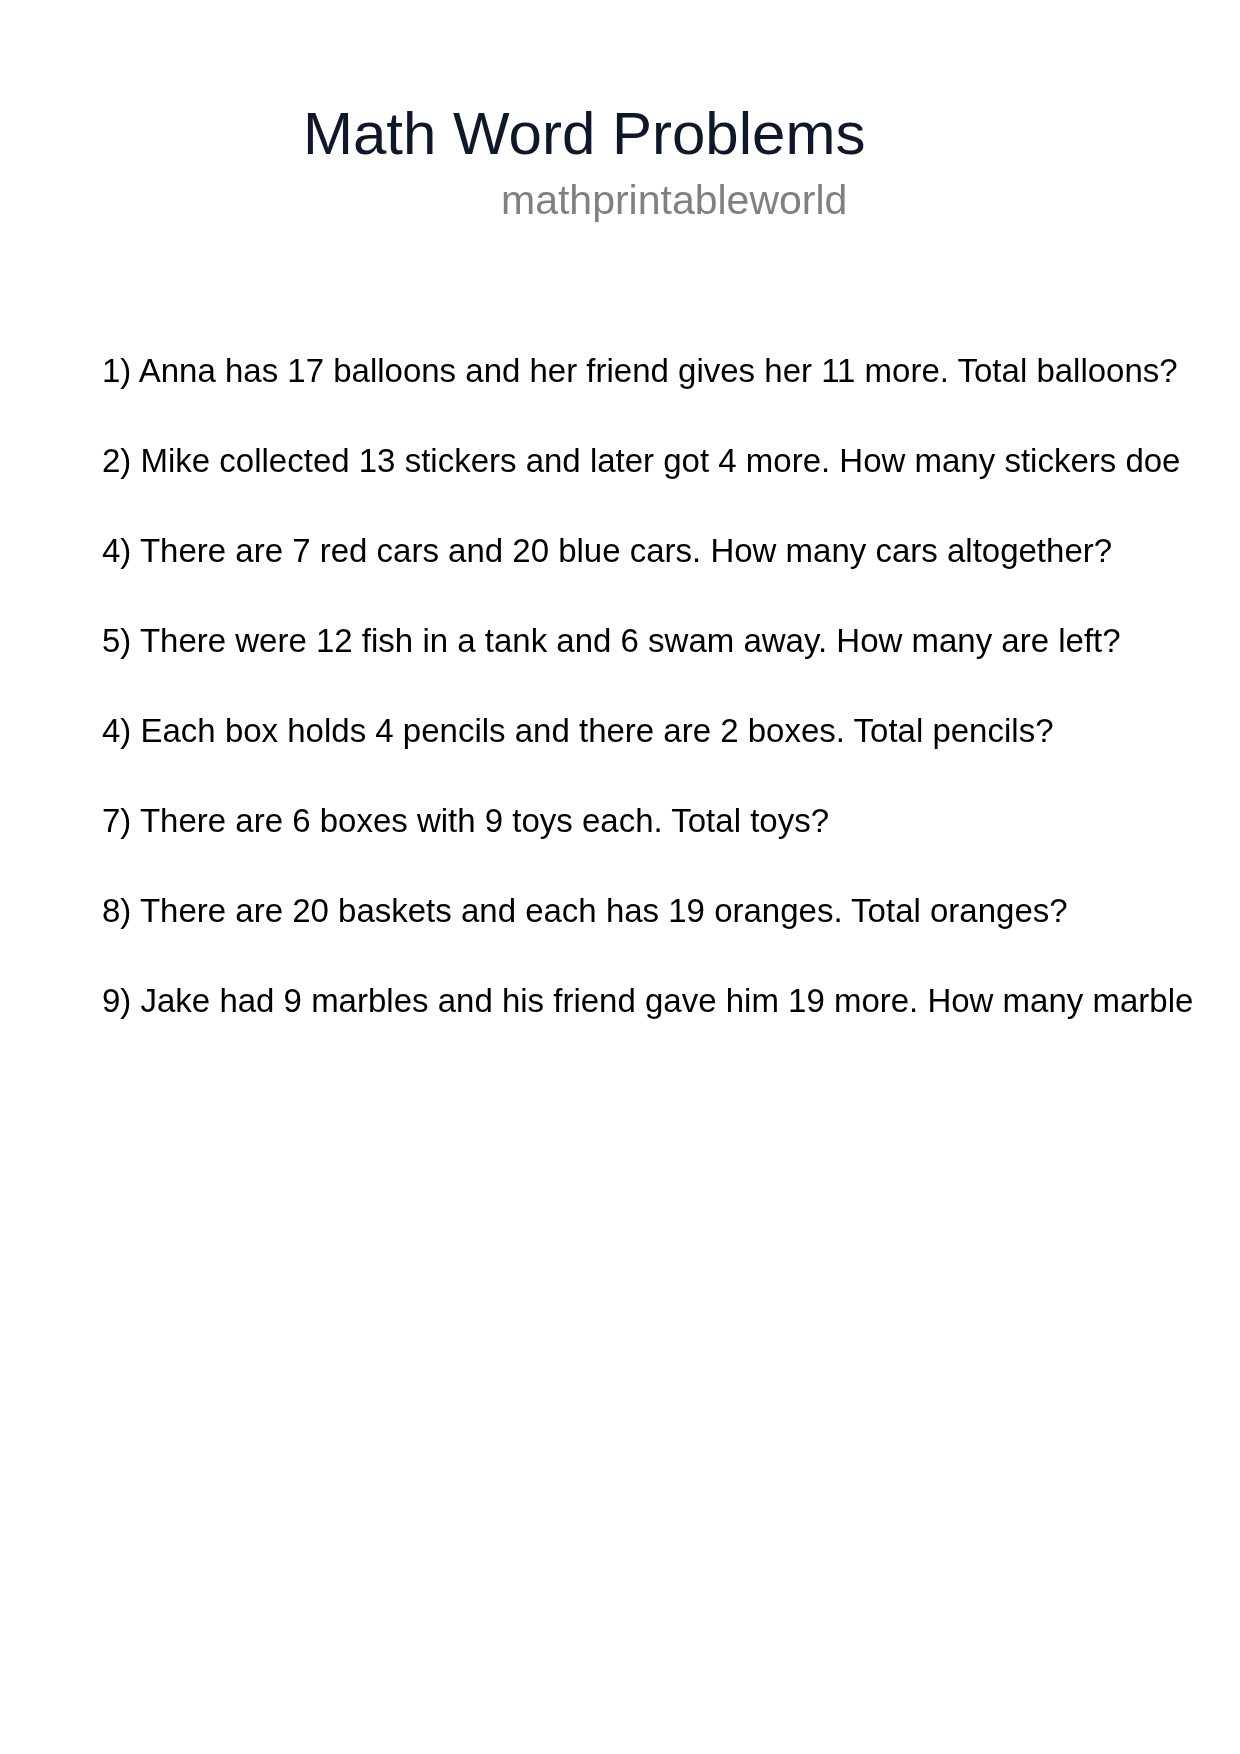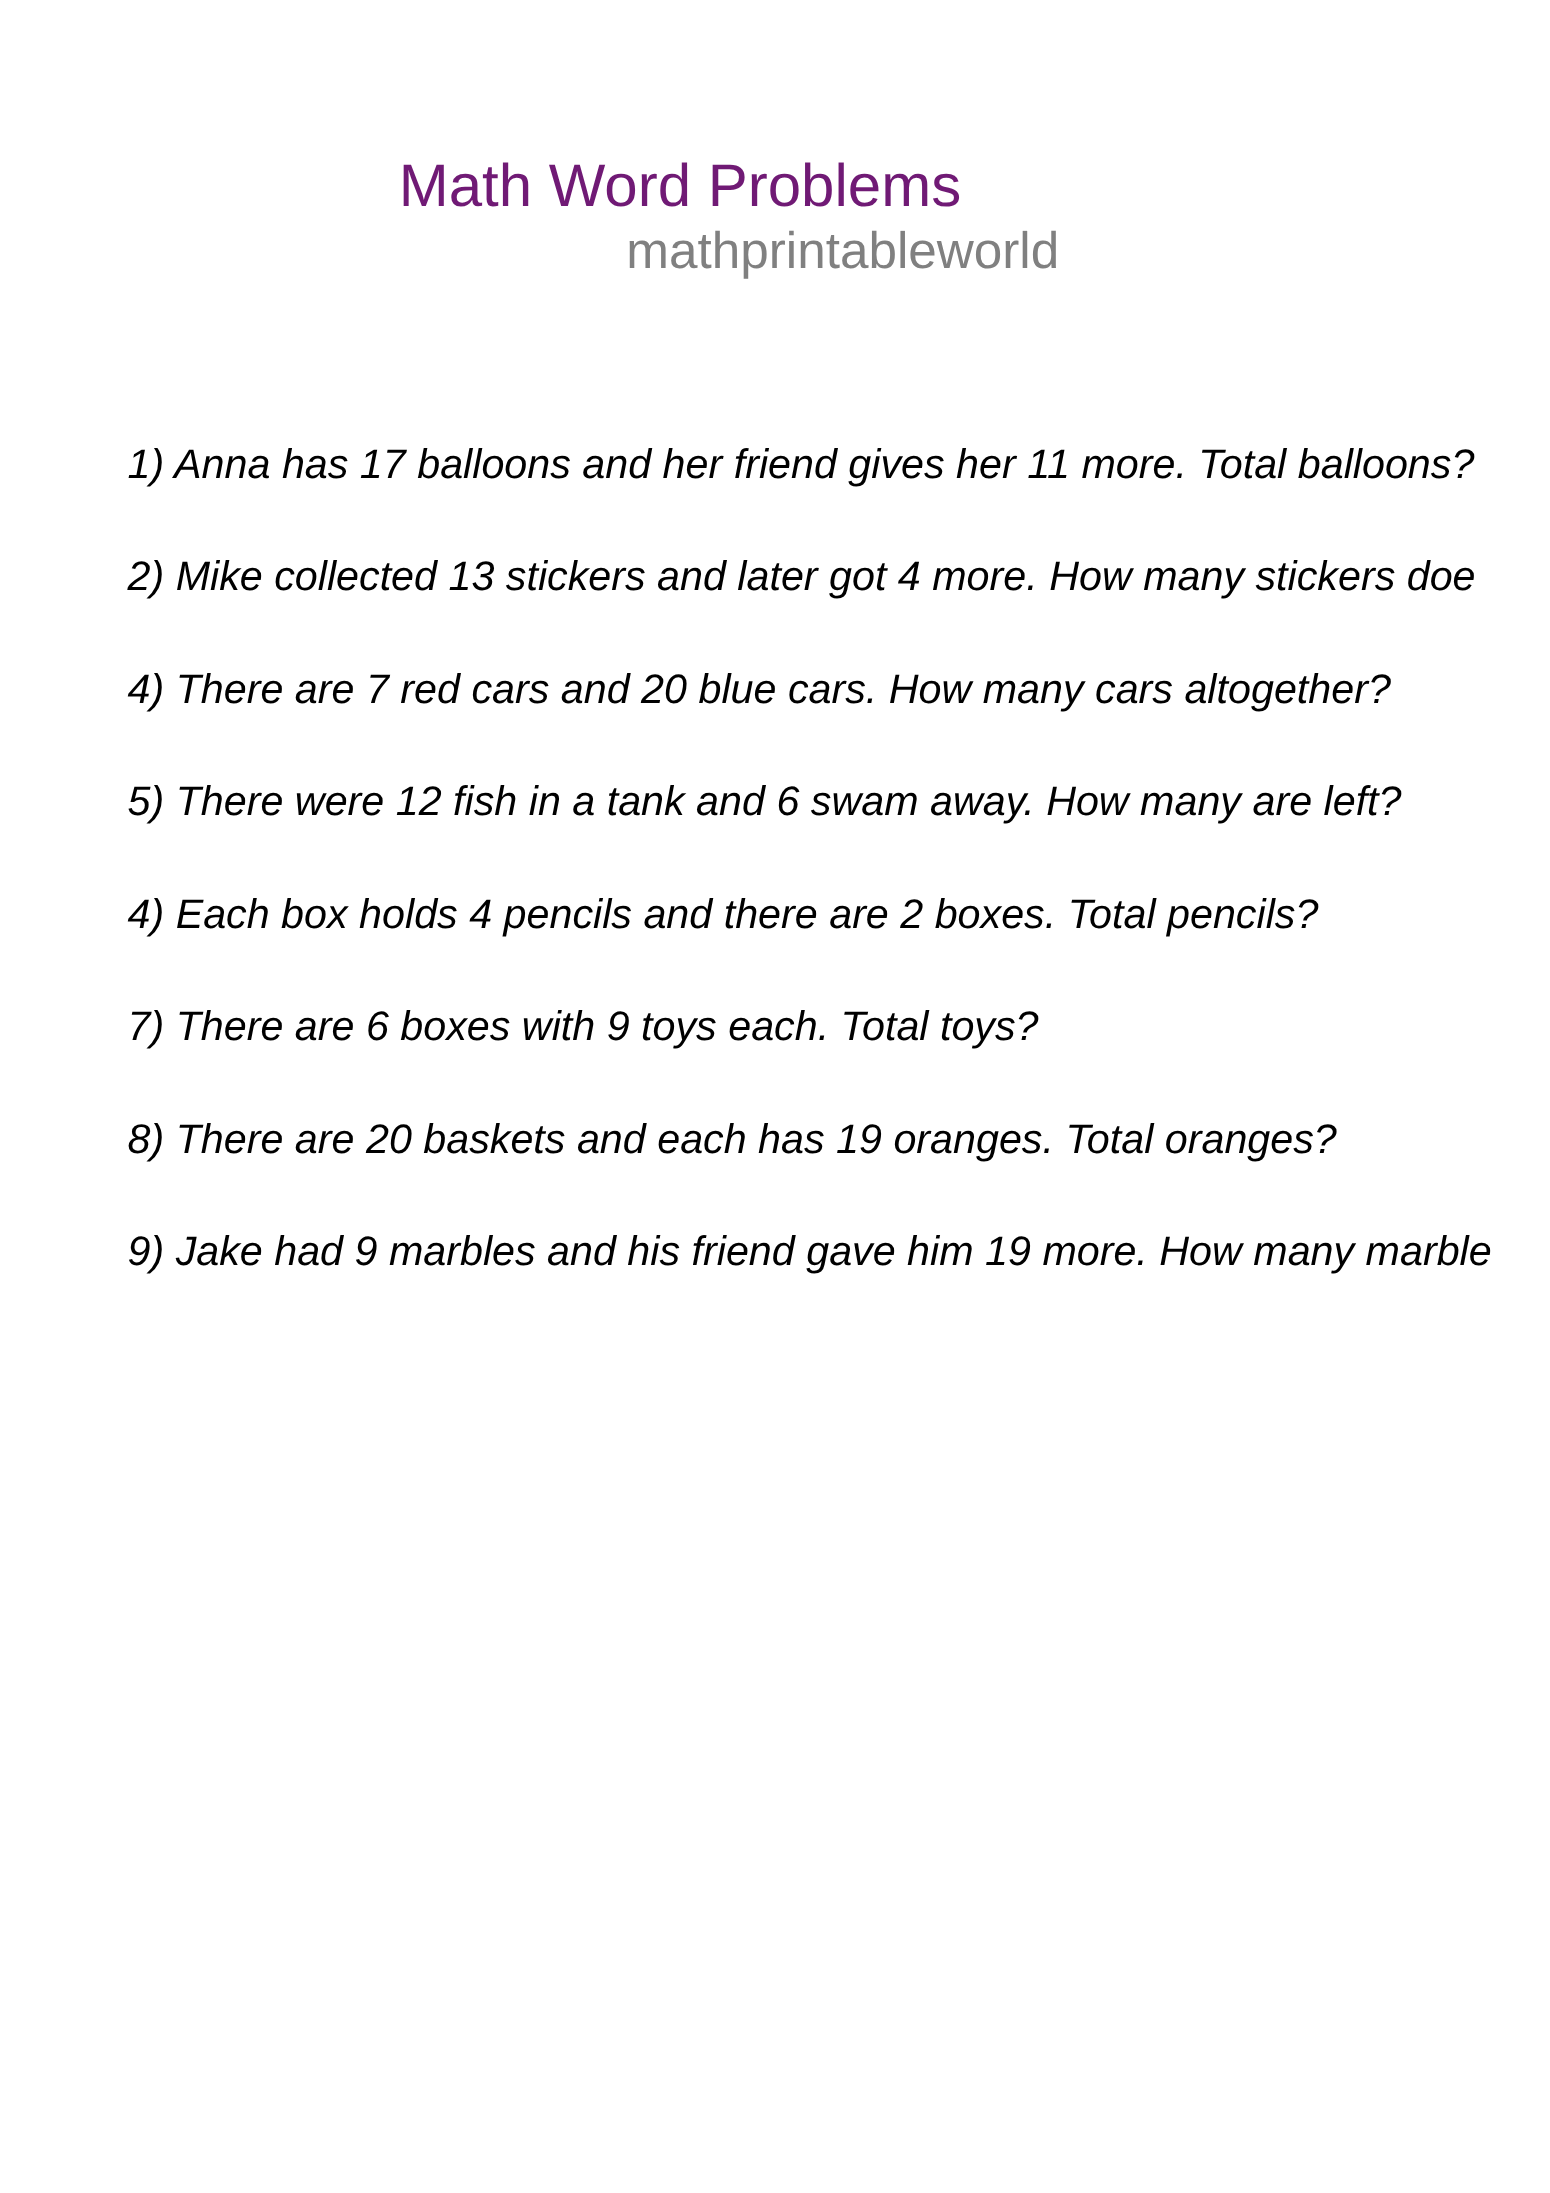--- a/index.html
+++ b/index.html
@@ -20,44 +20,43 @@
       left: 0; top: 0;
       width: 1240px;
       height: 1754px;
       overflow: hidden;
       background: #ffffff;
     }
     .title {
       position: absolute;
       left: 303px;
       top: 104px;
-      font-size: 48px;
+      font-size: 60px;
       line-height: 60px;
       white-space: nowrap;
-      color: #701a75;
-      margin: 16px;
+      color: #0f172a;
+      margin: 0;
       font-weight: normal;
     }
     .subtitle {
       position: absolute;
       left: 501px;
       top: 185px;
       font-size: 41px;
       line-height: 31px;
       white-space: nowrap;
       color: #808080;
     }
     .problems {
       position: absolute;
       left: 102px;
       top: 354px;
       margin: 0;
       padding: 0;
       list-style: none;
-      font-style: italic;
     }
     .problem {
       font-size: 33px;
       line-height: 33px;
       height: 33px;
       margin-bottom: 57px;
       white-space: nowrap;
       color: #000000;
     }
   </style>

